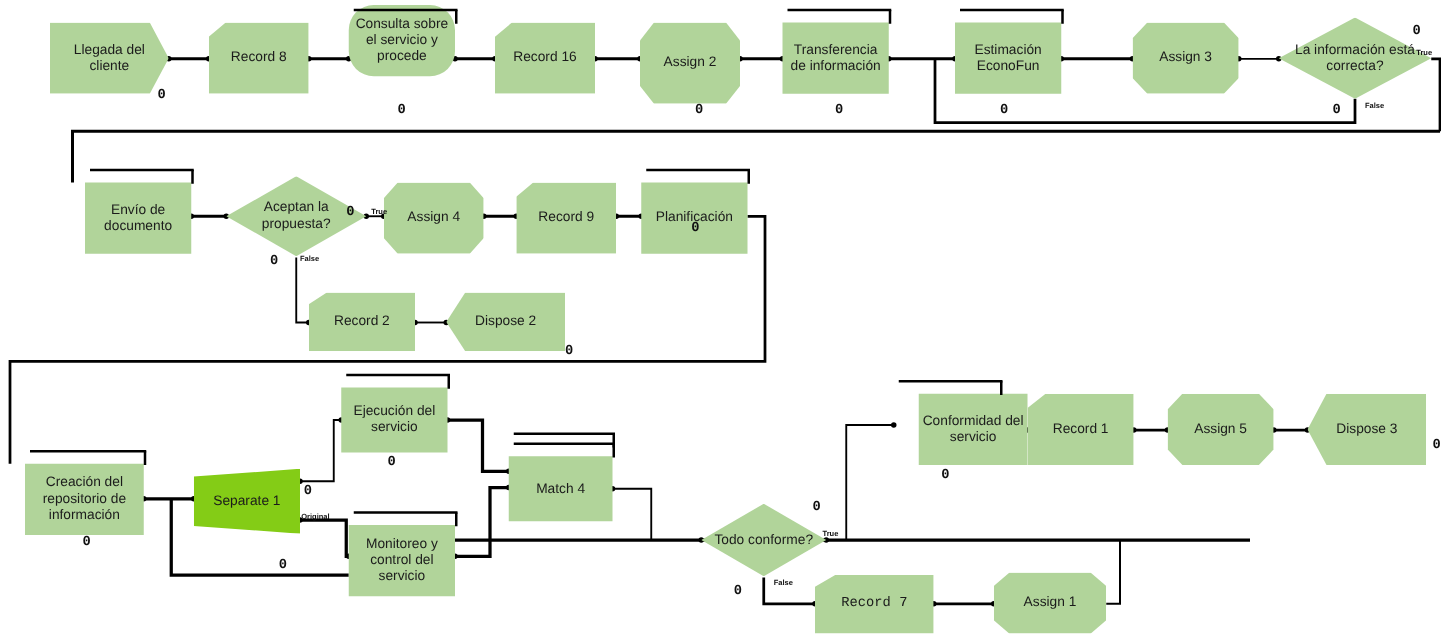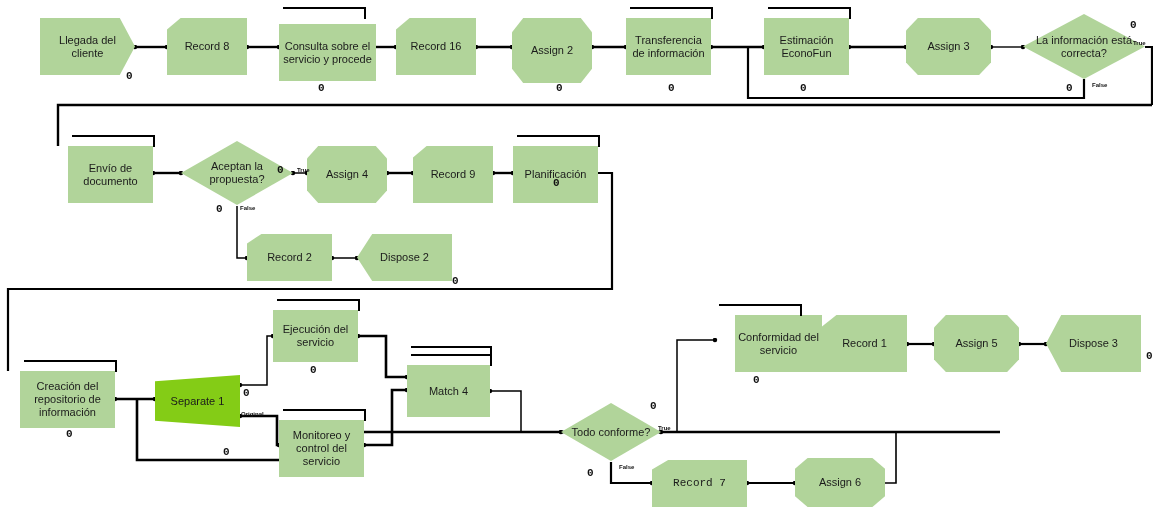--- a/index.html
+++ b/index.html
@@ -99,21 +99,21 @@
     </g>
   </svg>
 
   <div id="nodes">
       <div class="node shp-create" style="left: 40px; top: 18px; width: 95px; height: 57px;">
         <span>Llegada del cliente</span>
       </div>
       <div class="node shp-record" style="left: 167px; top: 18px; width: 80px; height: 57px;">
         <span>Record 8</span>
       </div>
-      <div class="node shp-process" style="left: 279px; top: 24px; width: 97px; height: 57px;">
+      <div class="node shp-process" style="left: 279px; top: 4px; width: 85px; height: 57px; border-radius: 20px;">
         <span>Consulta sobre el servicio y procede</span>
       </div>
       <div class="topbar" style="left: 283px; top: 7px; width: 83px;"></div>
       <div class="node shp-record" style="left: 396px; top: 18px; width: 80px; height: 57px;">
         <span>Record 16</span>
       </div>
       <div class="node shp-assign" style="left: 512px; top: 18px; width: 80px; height: 65px;">
         <span>Assign 2</span>
       </div>
       <div class="node shp-process" style="left: 626px; top: 18px; width: 85px; height: 57px;">
@@ -189,21 +189,21 @@
       <div class="node shp-assign" style="left: 934px; top: 315px; width: 85px; height: 57px;">
         <span>Assign 5</span>
       </div>
       <div class="node shp-dispose" style="left: 1046px; top: 315px; width: 95px; height: 57px;">
         <span>Dispose 3</span>
       </div>
       <div class="node shp-record" style="left: 652px; top: 460px; width: 95px; height: 47px; font-family: Liberation Mono, monospace;">
         <span>Record 7</span>
       </div>
       <div class="node shp-assign" style="left: 795px; top: 458px; width: 90px; height: 49px;">
-        <span>Assign 6</span>
+        <span>Assign 1</span>
       </div>
     </div>
   <div id="labels">
       <div class="tf" style="left: 1133px; top: 40px;">True</div>
       <div class="tf" style="left: 1092px; top: 82px;">False</div>
       <div class="tf" style="left: 297px; top: 167px;">True</div>
       <div class="tf" style="left: 240px; top: 205px;">False</div>
       <div class="tf" style="left: 241px; top: 411px;">Original</div>
       <div class="tf" style="left: 658px; top: 425px;">True</div>
       <div class="tf" style="left: 619px; top: 464px;">False</div>

